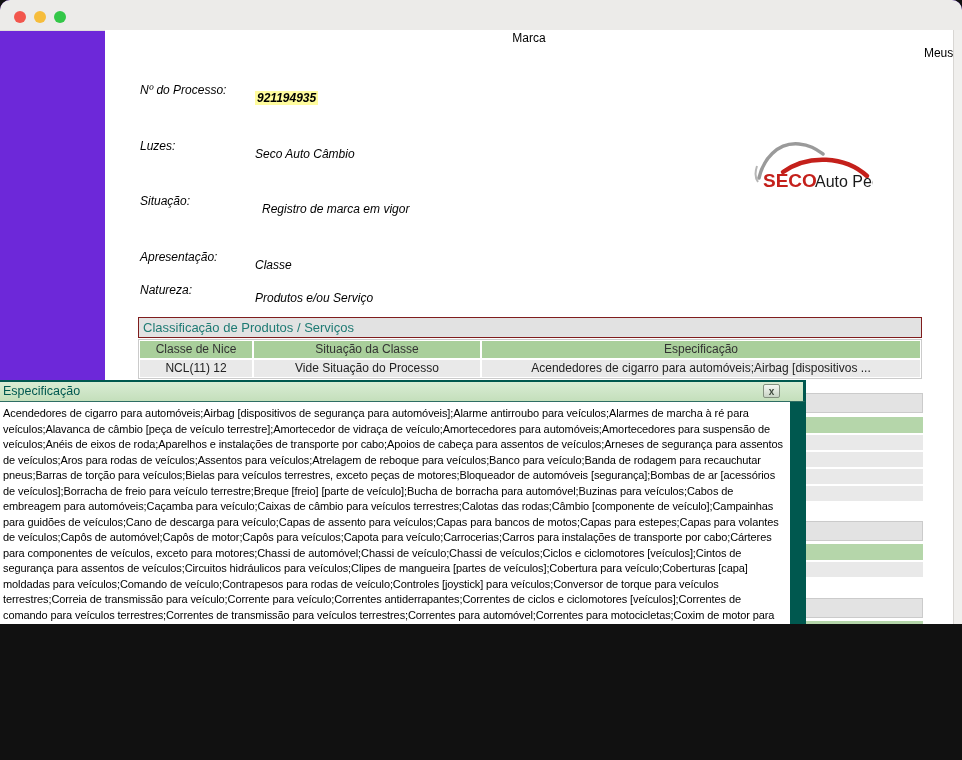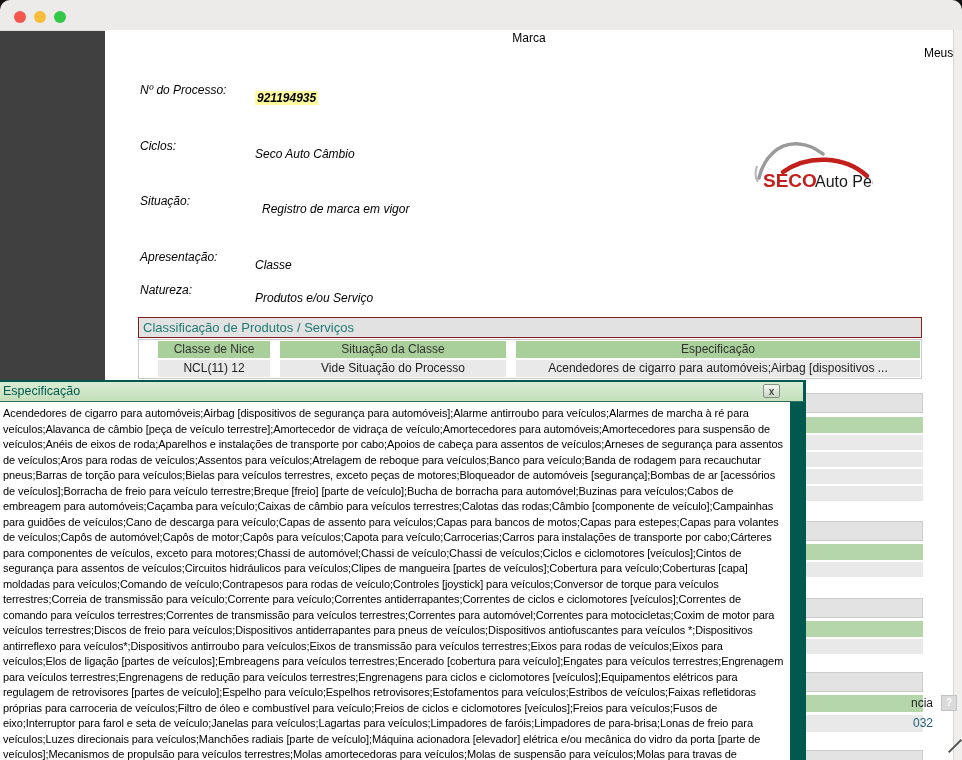--- a/index.html
+++ b/index.html
@@ -1,38 +1,38 @@
 <!DOCTYPE html>
 <html><head>
 <meta charset="utf-8">
 <style>
   html,body{margin:0;padding:0;background:#111;}
   body{width:962px;height:760px;overflow:hidden;font-family:"Liberation Sans",sans-serif;}
-  .window{position:absolute;left:0;top:0;width:962px;height:760px;border-radius:10px 10px 0 0;overflow:hidden;background:#404040;}
+  .window{position:absolute;left:0;top:0;width:962px;height:624px;border-radius:10px 10px 0 0;overflow:hidden;background:#6d28d9;}
   .titlebar{position:absolute;left:0;top:0;width:962px;height:30px;background:#ECEBE9;border-bottom:1px solid #E0DEDC;}
   .light{position:absolute;top:11px;width:12px;height:12px;border-radius:50%;}
   .light.red{left:14px;background:#F2564D;}
   .light.yellow{left:34px;background:#F6BD3C;}
   .light.green{left:54px;background:#33C748;}
   .content{position:absolute;left:105px;top:30px;width:848px;height:730px;background:#FFFFFF;}
   .right-strip{position:absolute;left:953px;top:30px;width:9px;height:730px;background:#F0EFED;border-left:1px solid #D8D6D3;}
   .page-title{position:absolute;left:0;top:1px;width:848px;text-align:center;font-size:12px;color:#000;}
   .meus-pedidos{position:absolute;left:720px;top:15px;width:215px;font-size:12px;color:#000;}
   .meus-pedidos span{position:absolute;right:40px;top:1px;}
   .frow{position:absolute;left:0;width:700px;height:16px;font-size:12px;color:#000;font-style:italic;}
   .frow .lbl{position:absolute;left:35px;top:0;}
   .frow .val{position:absolute;left:150px;top:8px;white-space:nowrap;}
   .f0{top:53px}.f1{top:109px}.f2{top:164px}.f3{top:220px}.f4{top:253px}
   .hl{background:#FFFC9D;font-weight:bold;padding:0 2px;}
   .logo{position:absolute;left:648px;top:100px;width:120px;height:60px;}
   
   .cls{position:absolute;left:33px;top:287px;width:784px;}
   .cls-title{height:19px;line-height:19px;background:#E2E2E2;border:1px solid #7f1d1d;color:#1F7B74;font-size:13px;padding-left:4px;}
   .cls-table{margin-top:1px;border:1px solid #CBCBCB;background:#fff;padding:1px;}
-  .crow{display:flex;gap:10px;margin-bottom:2px;padding-left:18px;}
+  .crow{display:flex;gap:2px;margin-bottom:2px;}
   .crow:last-child{margin-bottom:0;}
   .ccell{height:17px;line-height:17px;text-align:center;font-size:12px;}
   .c1{width:112px}.c2{width:226px}.c3{flex:1}
   .chead .ccell{background:#A9CF9B;color:#333;}
   .cdata .ccell{background:#E9E9E9;color:#222;}
   .teal{color:#1F7B74;}
   .spec-link{color:#1F7B74;cursor:pointer;overflow:hidden;white-space:nowrap;}
   
   .bgsec{position:absolute;left:33px;width:785px;z-index:1;}
   .bgh{background:#E3E3E3;border:1px solid #CBCBCB;height:18px;}
@@ -69,21 +69,21 @@
     <div class="meus-pedidos">
       <span>Meus Pedidos</span>
 
     </div>
 
     <div class="frow f0">
       <span class="lbl">Nº do Processo:</span>
       <span class="val hl">921194935</span>
     </div>
     <div class="frow f1">
-      <span class="lbl">Ciclos:</span>
+      <span class="lbl">Luzes:</span>
       <span class="val">Seco Auto Câmbio</span>
     </div>
     <div class="frow f2">
       <span class="lbl">Situação:</span>
       <span class="val" style="left:157px">Registro de marca em vigor</span>
     </div>
     <div class="frow f3">
       <span class="lbl">Apresentação:</span>
       <span class="val">Classe</span>
     </div>

